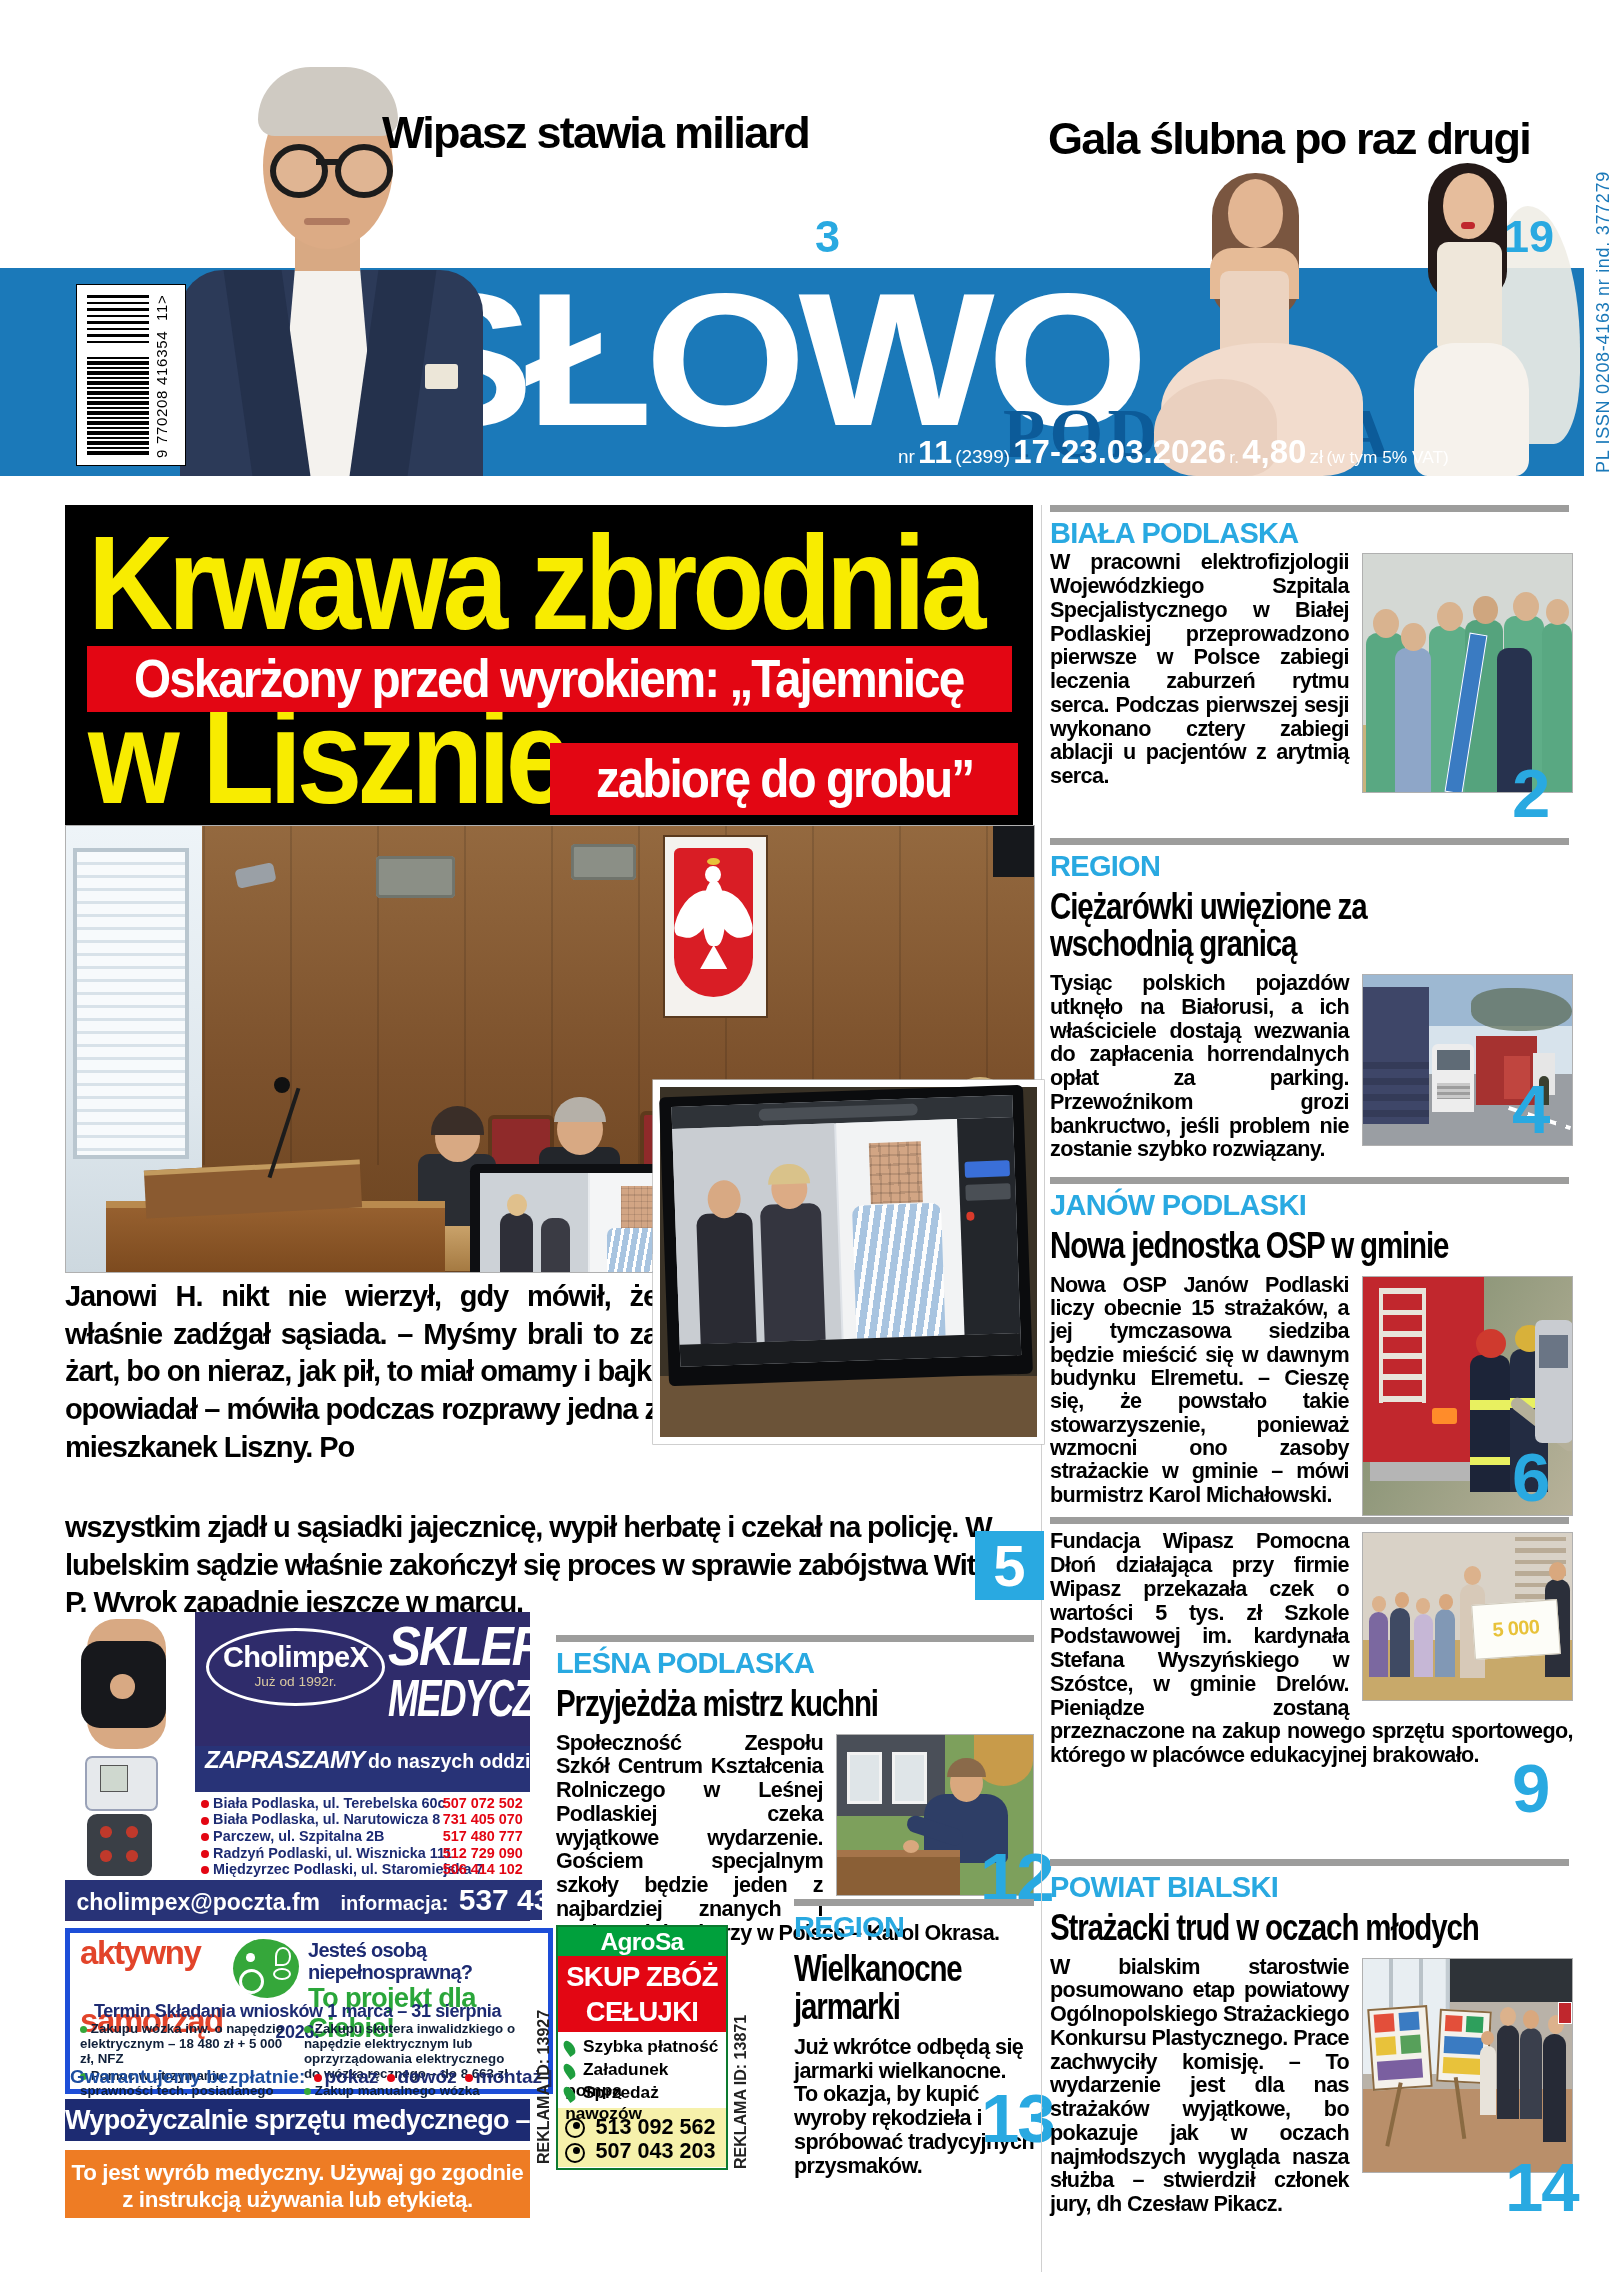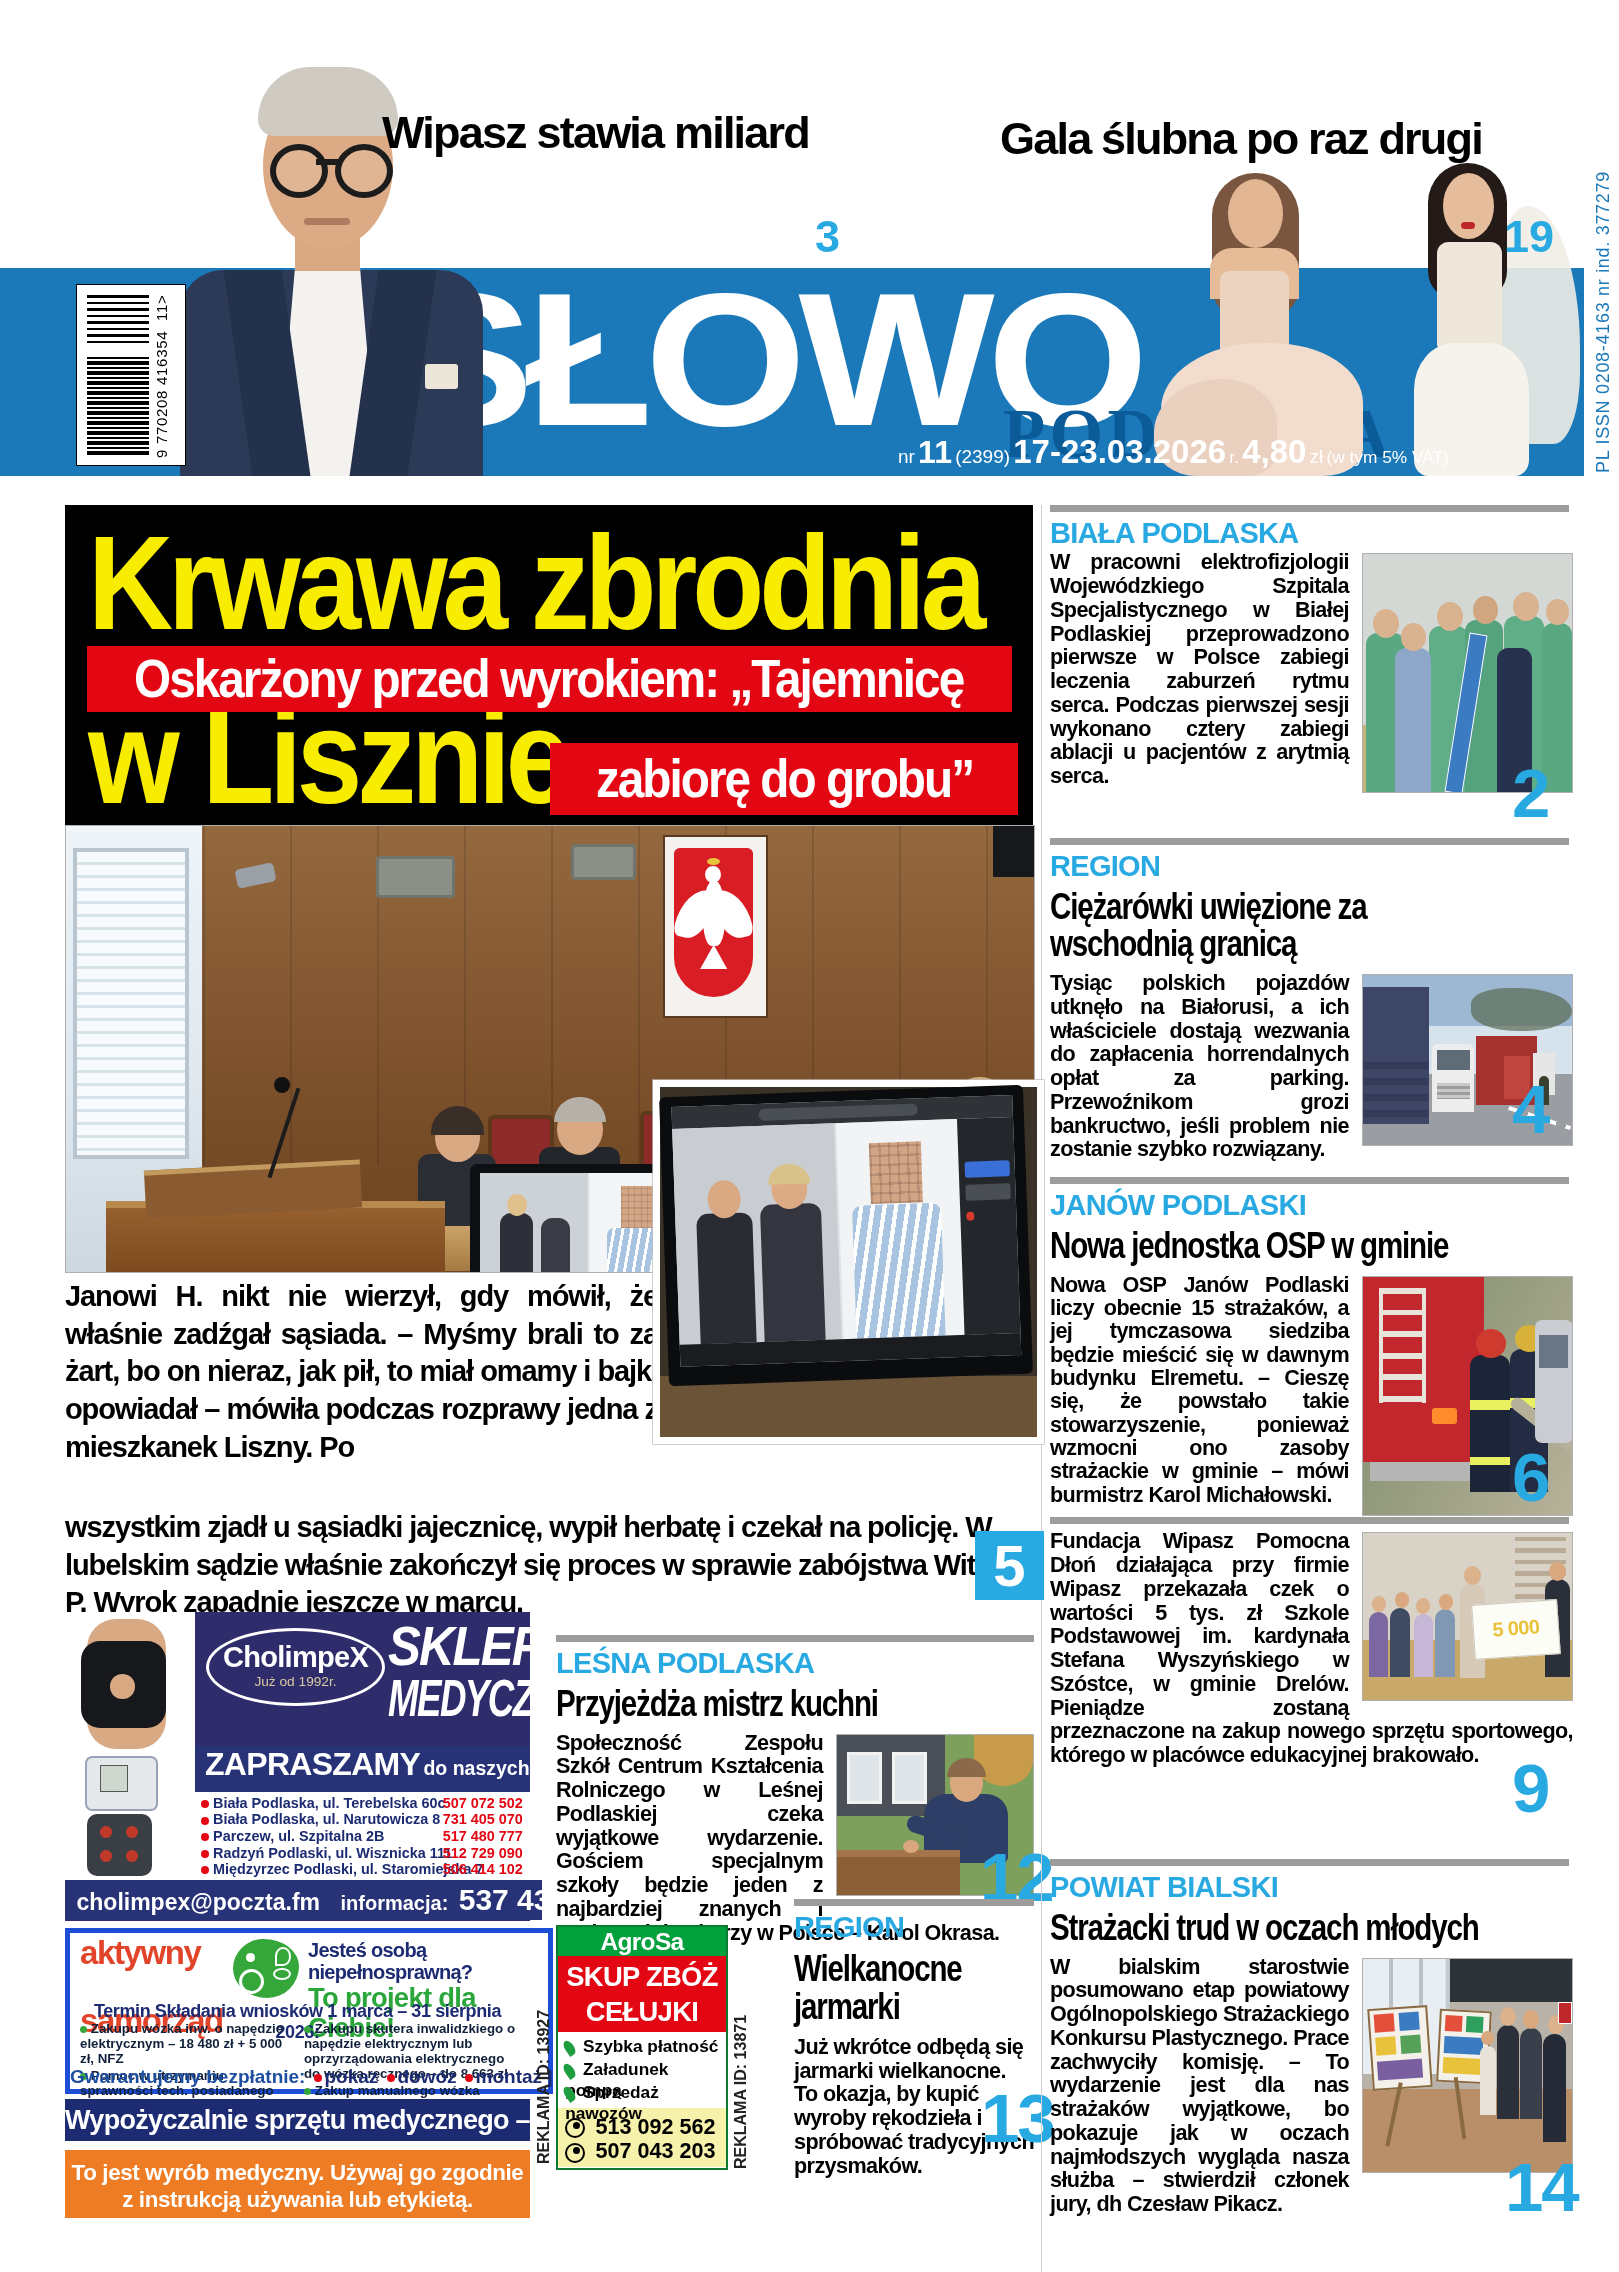--- a/index.html
+++ b/index.html
@@ -77,21 +77,21 @@
     <div class="hd" style="left:220px;top:90px;width:46px;height:42px;border:6.5px solid #1c1c1c;background:rgba(255,255,255,.12);"></div>
     <div class="abs" style="left:201px;top:105px;width:21.6px;height:5.8px;background:#1c1c1c;"></div>
     <div class="abs" style="left:189px;top:164px;width:46px;height:7.2px;background:#b07a60;border-radius:4.3px;"></div>
   </div>
 
   <div class="abs tz" style="left:382px;top:108px;z-index:6;">
     <span style="display:block;">Wipasz stawia miliard</span>
   </div>
   <div class="abs tzp" style="left:815px;top:211px;z-index:6;">3</div>
 
-  <div class="abs tz" style="left:1000px;top:114px;z-index:6;text-align:right;">
+  <div class="abs tz" style="left:1048px;top:114px;z-index:6;text-align:right;">
     <span style="display:block;">Gala ślubna po raz drugi</span>
   </div>
   <div class="abs tzp" style="left:1504px;top:211px;z-index:8;">19</div>
 
   <div class="abs" style="left:1154px;top:163px;width:433px;height:313px;z-index:5;">
 
     <div class="abs" style="left:58px;top:10px;width:87px;height:144px;background:#7a5640;border-radius:43px 43px 29px 29px;"></div>
     <div class="hd" style="left:74px;top:16px;width:55px;height:69px;background:#e3b693;"></div>
     <div class="abs" style="left:56px;top:85px;width:89px;height:51px;background:#e6bb97;border-radius:21.6px 21.6px 0 0;"></div>
     <div class="abs" style="left:66px;top:108px;width:69px;height:94px;background:#ecd3c0;border-radius:8.7px 8.7px 14.4px 14.4px;"></div>
@@ -238,21 +238,21 @@
     </div>
     <div class="abs" style="left:141px;top:16px;width:173px;height:72px;border:3.6px solid #fff;border-radius:50%;text-align:center;">
       <div style="color:#fff;font-weight:700;font-size:29px;margin-top:10px;letter-spacing:-0.7px;">CholimpeX</div>
       <div style="color:#d9c9a0;font-size:13.7px;">Już od 1992r.</div>
     </div>
     <div class="abs" style="left:323px;top:7.2px;color:#fff;font-weight:700;font-style:italic;line-height:.98;">
       <span style="display:block;font-size:56px;letter-spacing:-2.2px;transform:scaleX(.88);transform-origin:left;">SKLEPY</span>
       <span style="display:block;font-size:51px;letter-spacing:-2.2px;transform:scaleX(.72);transform-origin:left;white-space:nowrap;">MEDYCZNE</span>
     </div>
     <div class="abs" style="left:130px;top:134px;width:335px;height:46px;background:#283377;color:#fff;white-space:nowrap;">
-      <span style="font-size:32px;font-weight:700;margin-left:10px;letter-spacing:-0.7px;">ZAPRASZAMY</span>
+      <span style="font-size:24px;font-weight:700;font-style:italic;margin-left:10px;letter-spacing:-0.7px;">ZAPRASZAMY</span>
       <span style="font-size:19.5px;font-weight:700;">do naszych oddziałów</span>
     </div>
     <div class="abs" style="left:130px;top:180px;width:335px;height:88px;background:#fff;padding-top:2.9px;">
       <div style="height:16.6px;font-size:14.4px;font-weight:700;color:#1d2b72;white-space:nowrap;padding-left:5.8px;">
         <span class="dot" style="width:8px;height:8px;background:#e30613;margin-right:4.3px;"></span><span>Biała Podlaska, ul. Terebelska 60c</span>
         <span style="position:absolute;right:7.2px;color:#e30613;">507 072 502</span></div>
       <div style="height:16.6px;font-size:14.4px;font-weight:700;color:#1d2b72;white-space:nowrap;padding-left:5.8px;position:relative;">
         <span class="dot" style="width:8px;height:8px;background:#e30613;margin-right:4.3px;"></span><span>Biała Podlaska, ul. Narutowicza 8</span>
         <span style="position:absolute;right:7.2px;color:#e30613;">731 405 070</span></div>
       <div style="height:16.6px;font-size:14.4px;font-weight:700;color:#1d2b72;white-space:nowrap;padding-left:5.8px;position:relative;">

